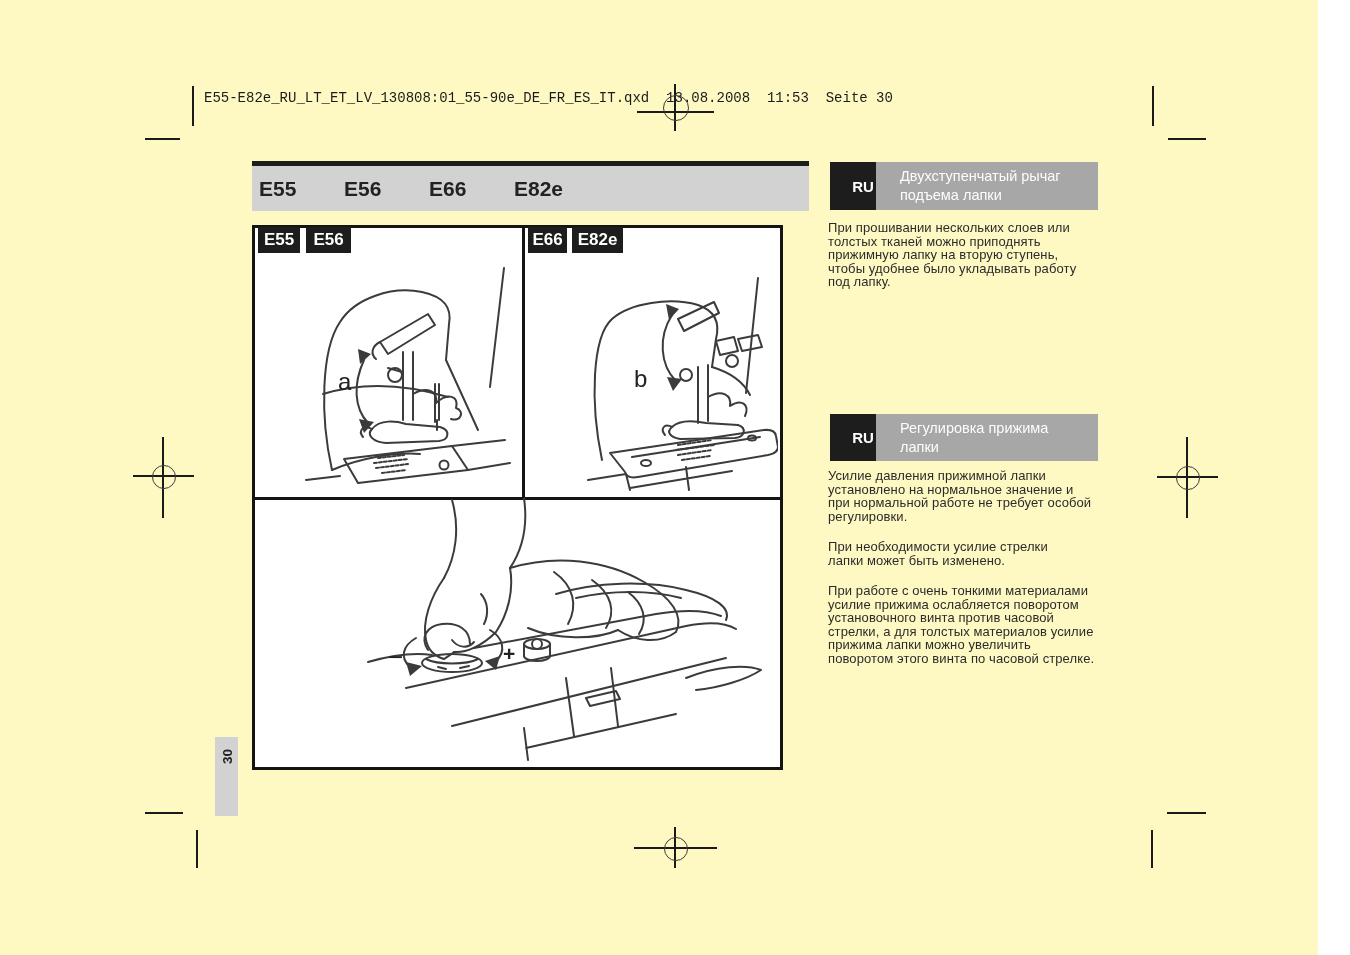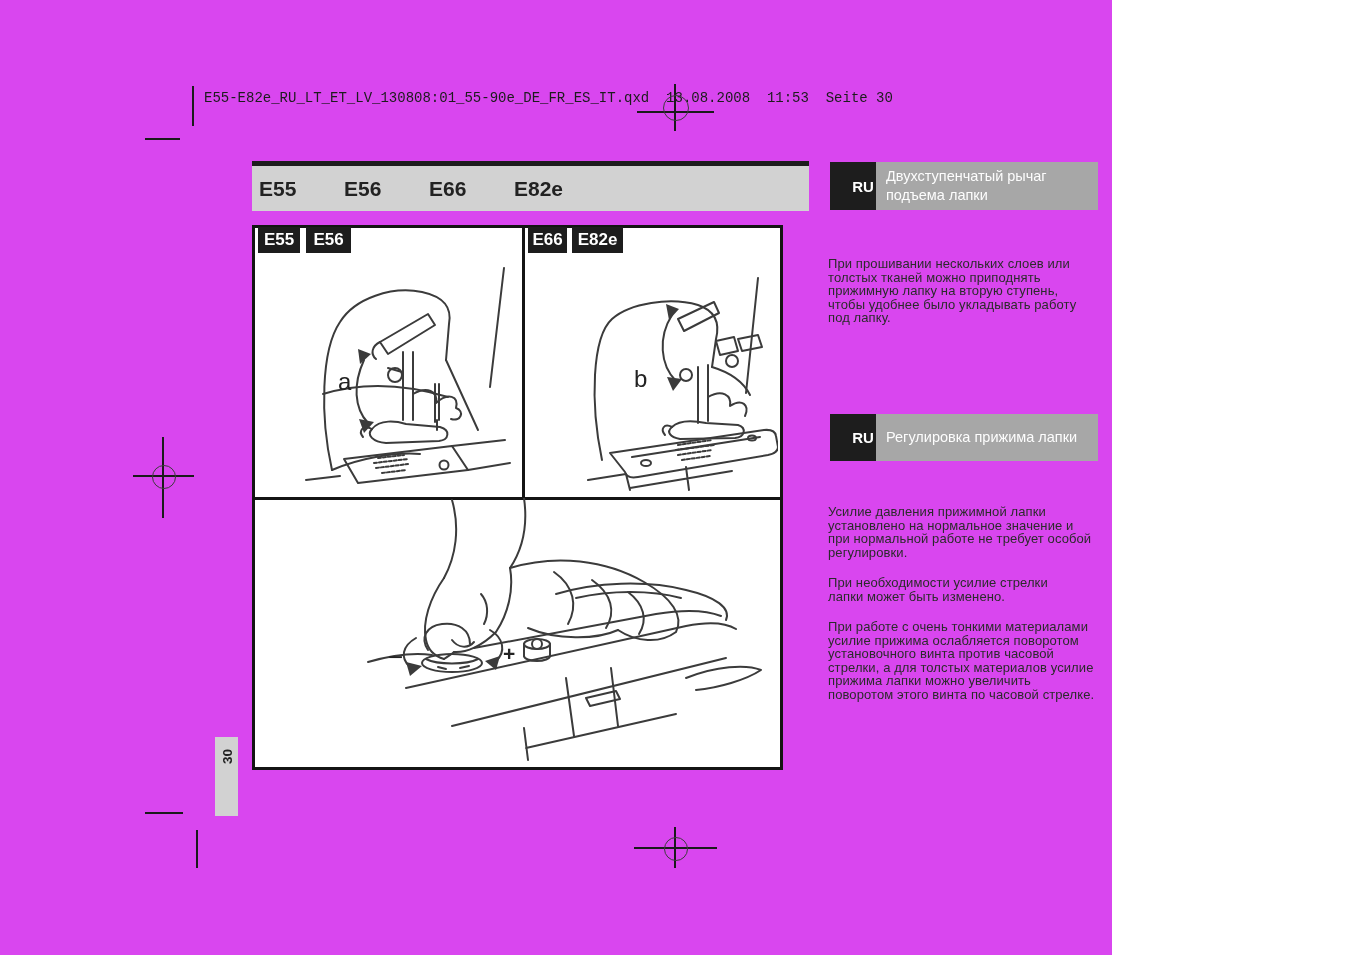--- a/index.html
+++ b/index.html
@@ -1,37 +1,37 @@
 <!DOCTYPE html>
 <html><head>
 <meta charset="utf-8">
 <style>
   html,body{margin:0;padding:0;background:#fff;}
-  #page{position:relative;width:1112px;height:955px;background:#d946ef;overflow:hidden;
+  #page{position:relative;width:1318px;height:955px;background:#fef9c3;overflow:hidden;
         font-family:"Liberation Sans",sans-serif;color:#2b2b2b;}
   .abs{position:absolute;}
   .hline{position:absolute;background:#1a1a1a;height:1.5px;}
   .vline{position:absolute;background:#1a1a1a;width:1.5px;}
   .regcircle{position:absolute;border:1.3px solid #3c3c3c;border-radius:50%;background:transparent;}
   .fileheader{font-family:"Liberation Mono","DejaVu Sans Mono",monospace;font-size:14px;color:#1c1c1c;white-space:pre;}
   .titlebar{position:absolute;left:252px;top:161px;width:557px;height:50px;}
   .titlebar .blacktop{position:absolute;left:0;top:0;width:100%;height:5px;background:#1d1d1d;}
   .titlebar .graybar{position:absolute;left:0;top:5px;width:100%;height:45px;background:#d2d2d2;
                      display:flex;align-items:center;padding-left:7px;box-sizing:border-box;}
   .titlebar .model{display:inline-block;width:85px;font-weight:bold;font-size:21px;color:#222;}
   .figbox{position:absolute;left:252px;top:225px;width:531px;height:545px;border:3px solid #141414;box-sizing:border-box;background:#fff;}
   .fig-vdiv{position:absolute;left:267px;top:0;width:3px;height:272px;background:#141414;}
   .fig-hdiv{position:absolute;left:0;top:269px;width:100%;height:3px;background:#141414;}
   .modeltag{position:absolute;height:26px;background:#1d1d1d;color:#fff;font-weight:bold;font-size:17px;
             display:flex;align-items:center;justify-content:center;}
   .ru-badge{position:absolute;width:46px;background:#1d1d1d;color:#fff;font-weight:bold;font-size:15px;
             display:flex;align-items:center;justify-content:center;padding-left:10px;}
   .sec-title{position:absolute;background:#a7a7a7;color:#fdfdfd;font-size:14.5px;line-height:1.28;
-             box-sizing:border-box;padding:7px 10px;display:flex;align-items:center;}
-  .para{position:absolute;font-size:13px;line-height:13.6px;color:#2b2b2b;letter-spacing:0.1px;margin-top:36px;}
+             box-sizing:border-box;padding:7px 24px;display:flex;align-items:center;}
+  .para{position:absolute;font-size:13px;line-height:13.6px;color:#2b2b2b;letter-spacing:0.1px;}
   .pagenum-strip{position:absolute;left:215px;top:737px;width:23px;height:79px;background:#d2d2d2;}
   .pagenum{position:absolute;left:209px;top:749px;width:36px;text-align:center;
            transform:rotate(-90deg);font-weight:bold;font-size:13.5px;color:#222;}
   svg{position:absolute;}
   svg path,svg circle,svg ellipse,svg polyline{fill:none;stroke:#3b3b3b;stroke-width:2;stroke-linecap:round;stroke-linejoin:round;}
   svg polygon{fill:#3b3b3b;stroke:none;}
   svg text{fill:#222;stroke:none;font-family:"Liberation Sans",sans-serif;}
 </style>
 </head>
 <body>

